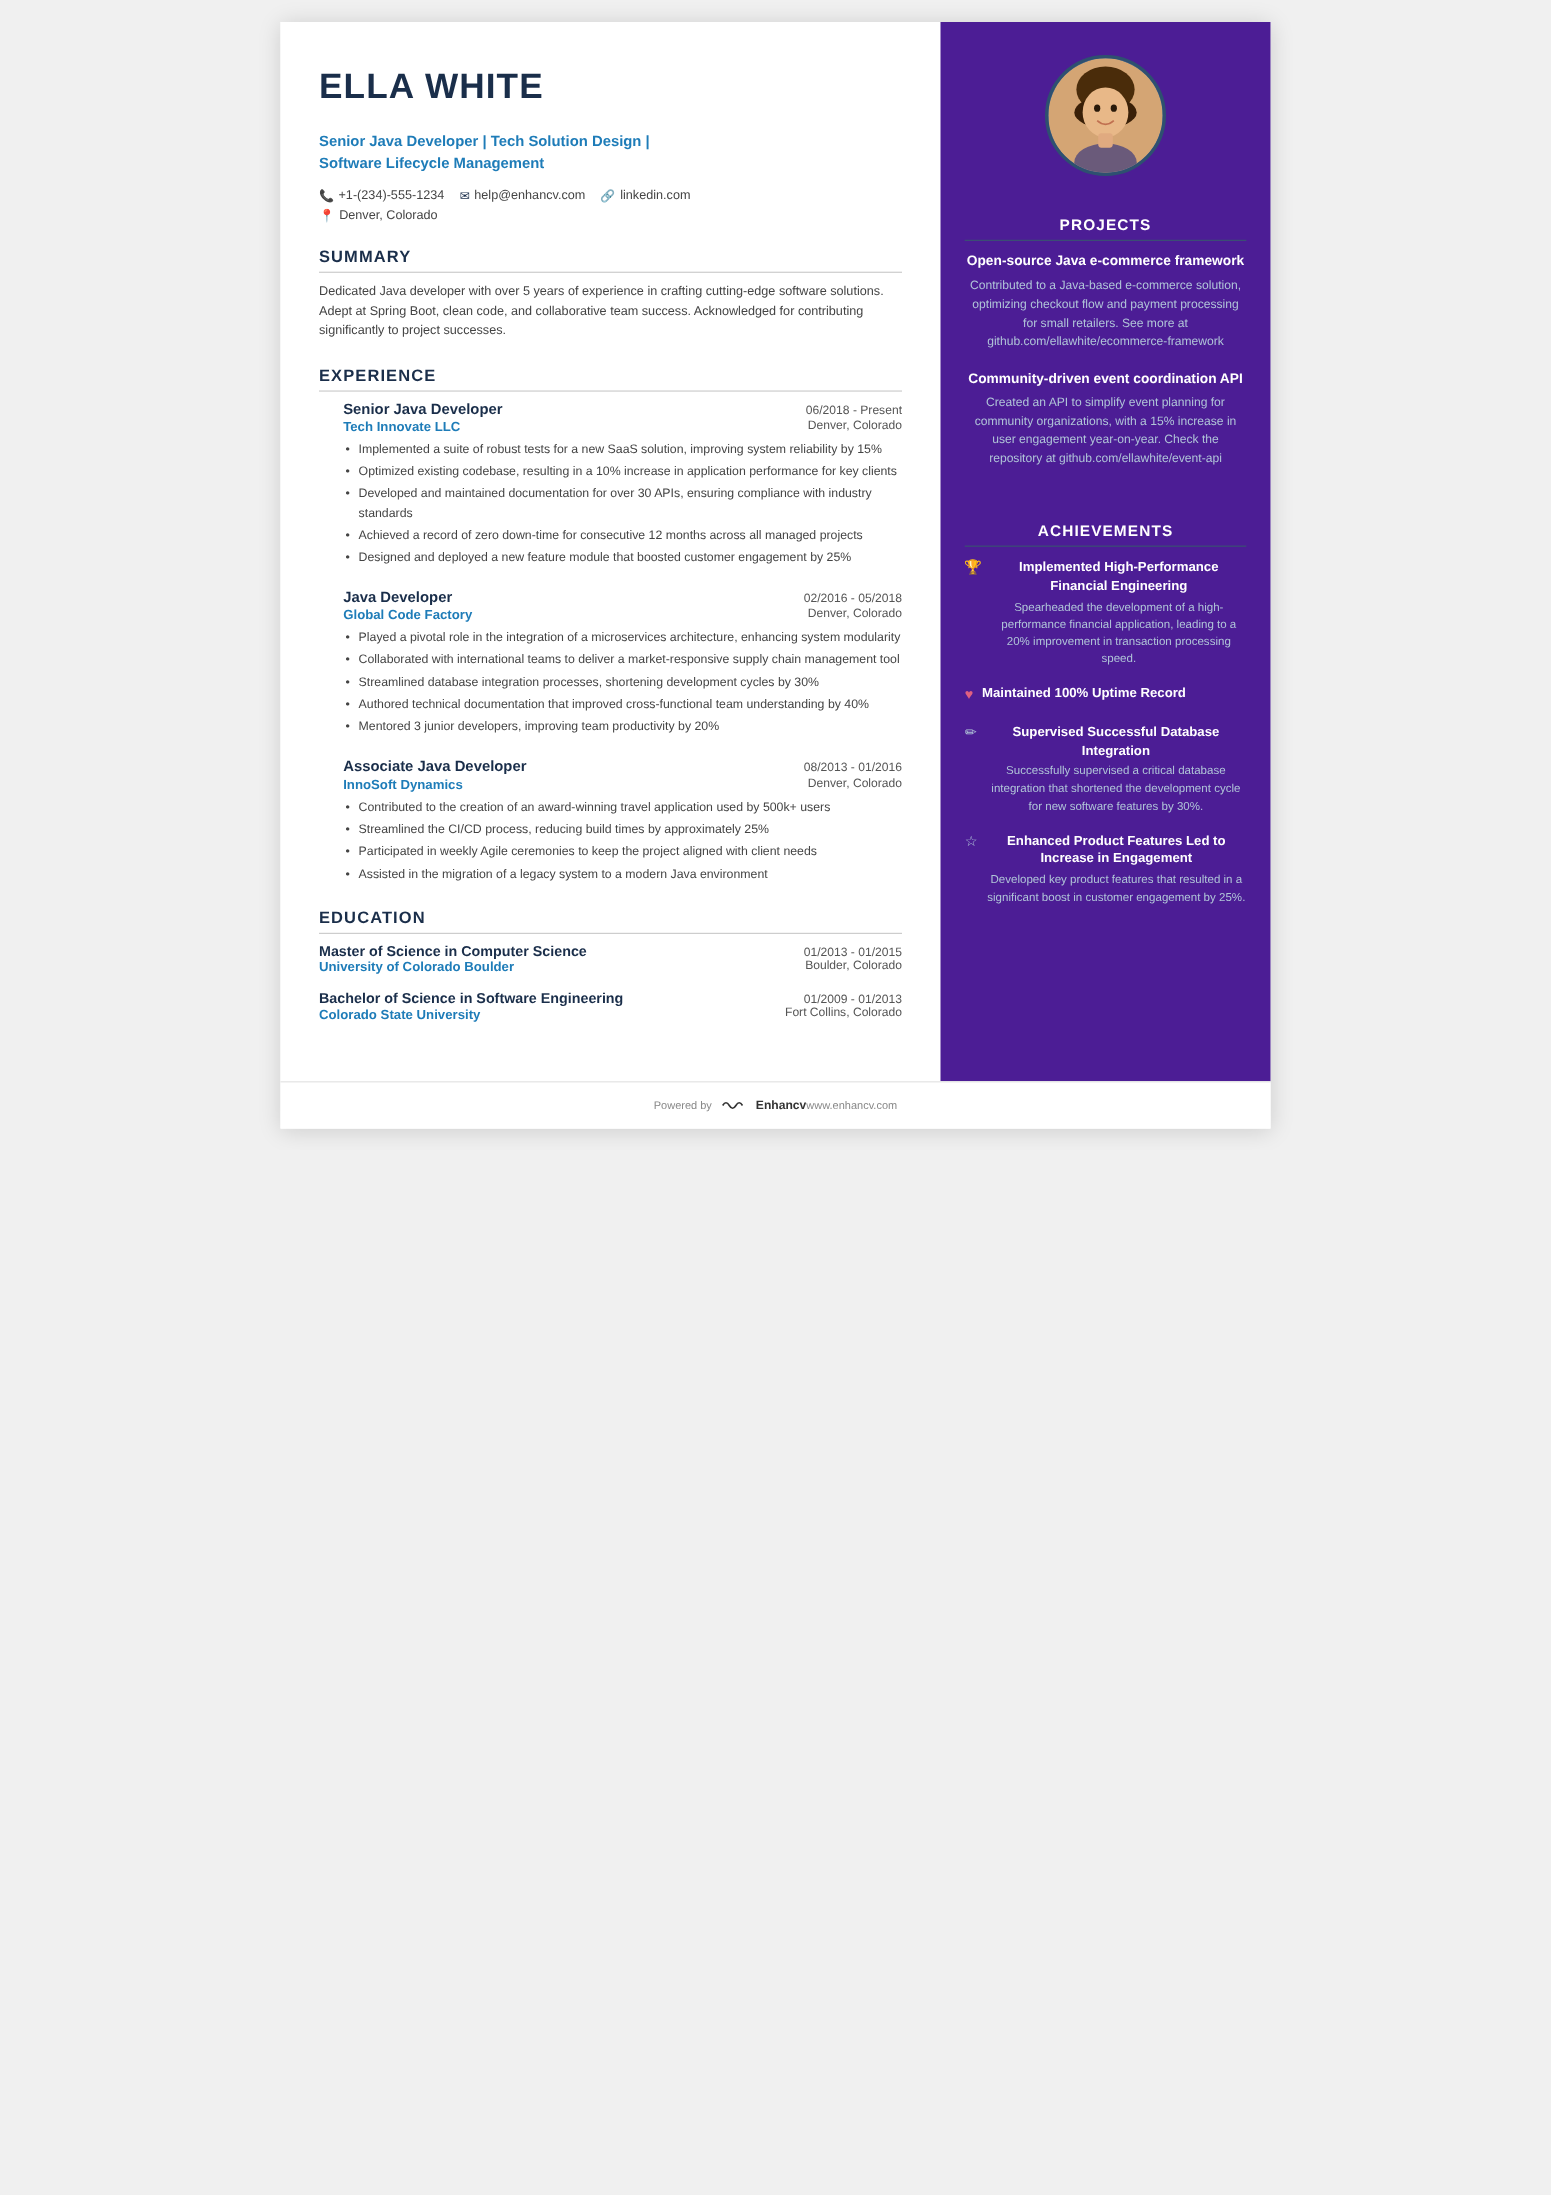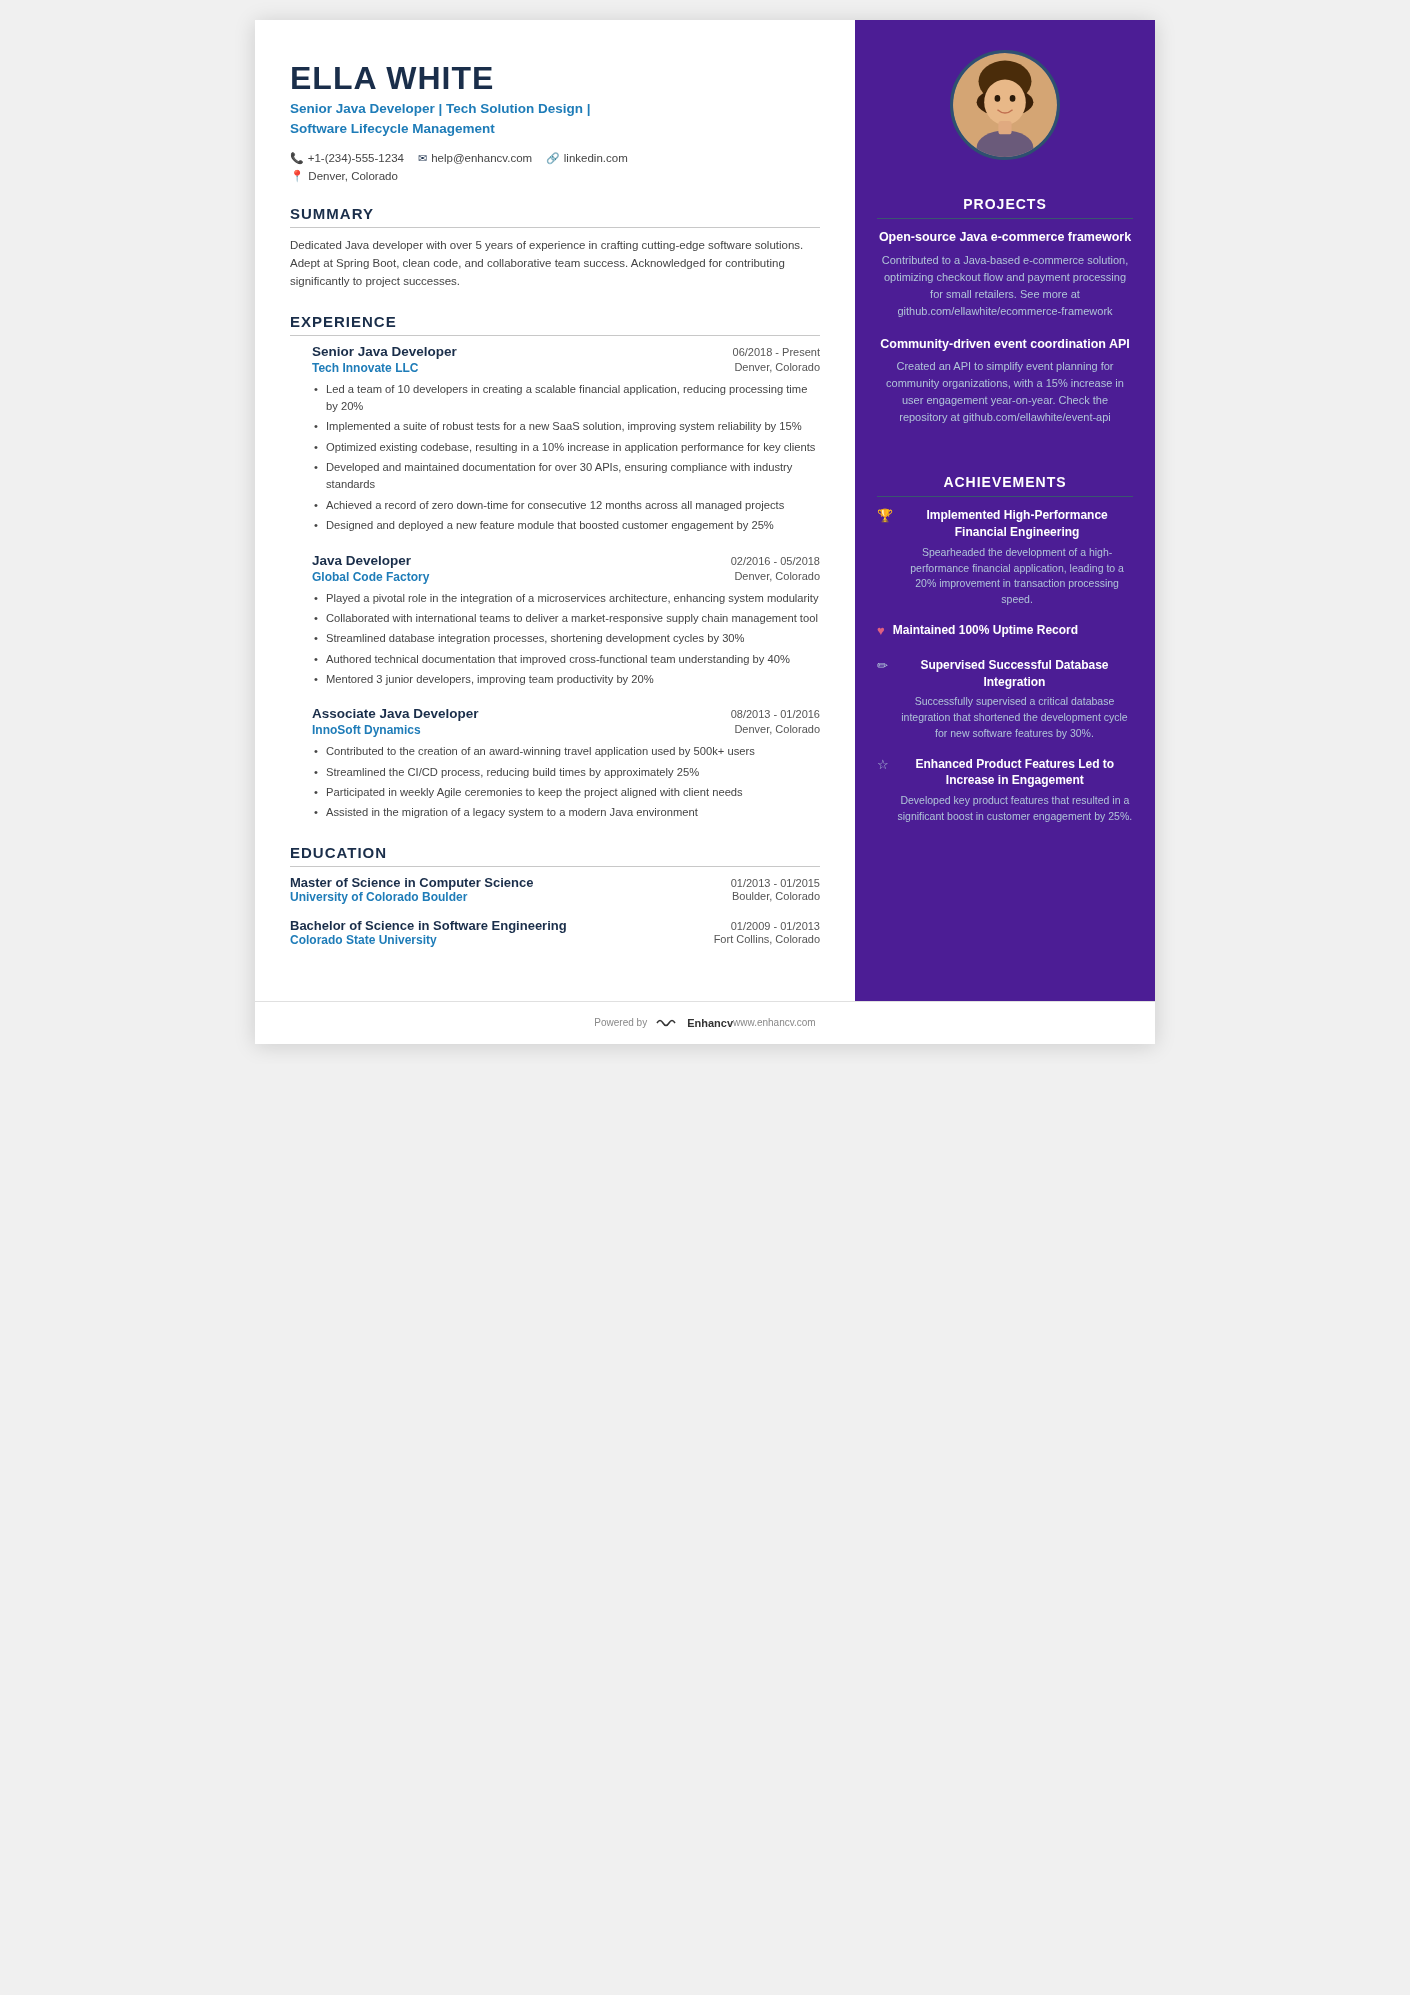--- a/index.html
+++ b/index.html
@@ -31,21 +31,21 @@
       display: flex;
       flex-direction: column;
       text-align: center;
     }
     
     .header-name {
       font-size: 32px;
       font-weight: 900;
       color: #1a2e4a;
       letter-spacing: 1px;
-      margin-bottom: 2px;
+      margin-bottom: 22px;
     }
     .header-title {
       color: #1e7cb8;
       font-size: 13.5px;
       font-weight: 600;
       line-height: 1.5;
       margin-bottom: 12px;
     }
     .contact-line {
       display: flex;
@@ -330,21 +330,20 @@
           <div class="exp-entry">
             <div class="exp-header">
               <span class="exp-title">Senior Java Developer</span>
               <span class="exp-dates">06/2018 - Present</span>
             </div>
             <div class="exp-company-row">
               <span class="exp-company">Tech Innovate LLC</span>
               <span class="exp-location">Denver, Colorado</span>
             </div>
             <ul class="exp-bullets">
-              <li>Led a team of 10 developers in creating a scalable financial application, reducing processing time by 20%</li>
               <li>Implemented a suite of robust tests for a new SaaS solution, improving system reliability by 15%</li>
               <li>Optimized existing codebase, resulting in a 10% increase in application performance for key clients</li>
               <li>Developed and maintained documentation for over 30 APIs, ensuring compliance with industry standards</li>
               <li>Achieved a record of zero down-time for consecutive 12 months across all managed projects</li>
               <li>Designed and deployed a new feature module that boosted customer engagement by 25%</li>
             </ul>
           </div>
 
           <div class="exp-entry">
             <div class="exp-header">

